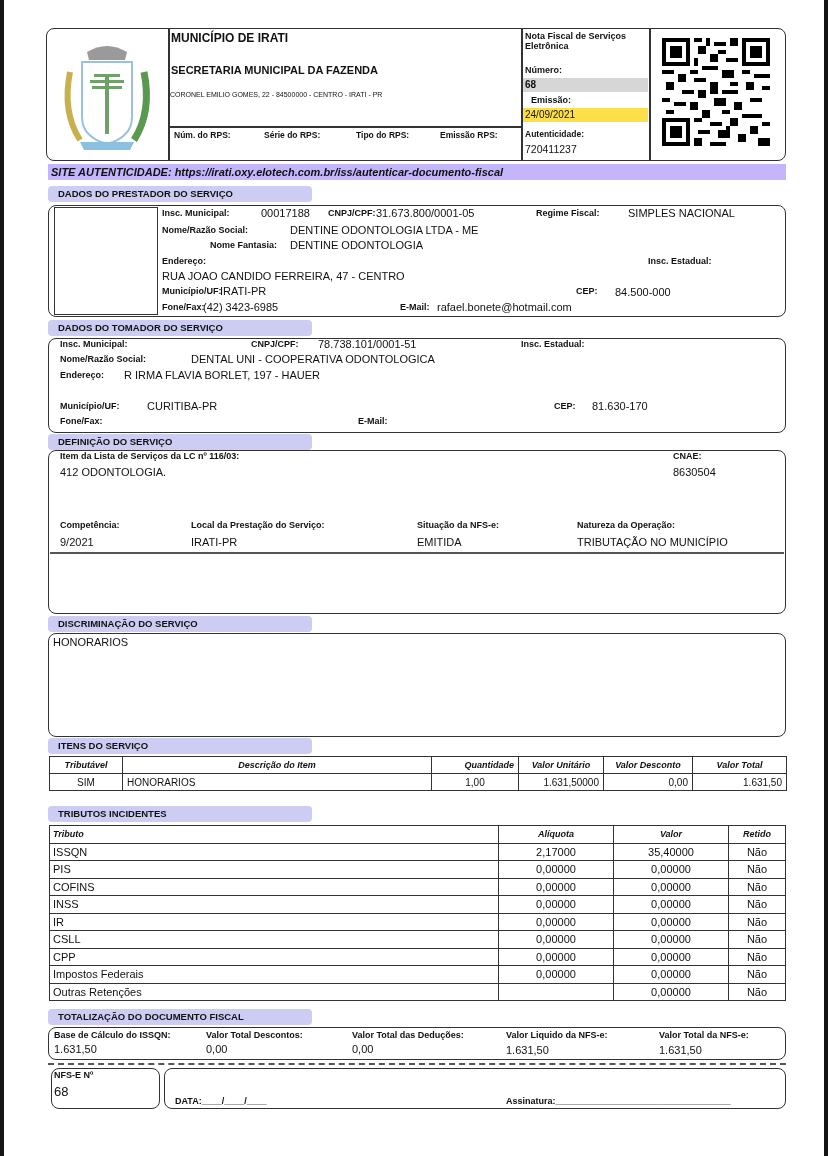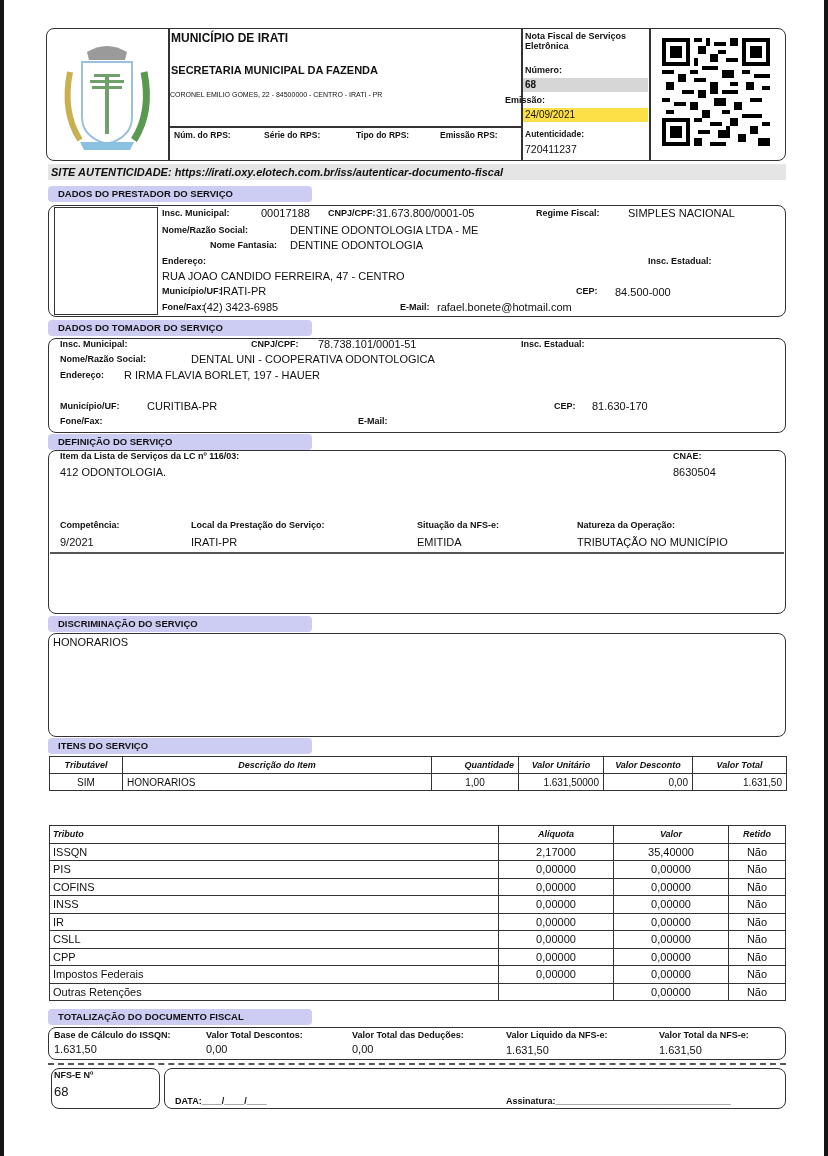--- a/index.html
+++ b/index.html
@@ -44,41 +44,41 @@
   <div class="abs" style="left:167px;top:64px;font-size:11px;font-weight:bold;">SECRETARIA MUNICIPAL DA FAZENDA</div>
   <div class="abs" style="left:166px;top:91px;font-size:7px;">CORONEL EMILIO GOMES, 22 - 84500000 - CENTRO - IRATI - PR</div>
   <div class="lbl" style="left:170px;top:130px;font-size:8.5px;">Núm. do RPS:</div>
   <div class="lbl" style="left:260px;top:130px;font-size:8.5px;">Série do RPS:</div>
   <div class="lbl" style="left:352px;top:130px;font-size:8.5px;">Tipo do RPS:</div>
   <div class="lbl" style="left:436px;top:130px;font-size:8.5px;">Emissão RPS:</div>
 
   <div class="abs" style="left:521px;top:31px;width:120px;font-size:9px;font-weight:bold;line-height:10px;">Nota Fiscal de Serviços Eletrônica</div>
   <div class="lbl" style="left:521px;top:65px;">Número:</div>
   <div class="abs" style="left:519px;top:78px;width:125px;height:14px;background:#d6d6d6;font-size:10px;font-weight:bold;line-height:14px;padding-left:2px;box-sizing:border-box;">68</div>
-  <div class="lbl" style="left:501px;top:95px;">Emissão:</div>
+  <div class="lbl" style="left:527px;top:95px;">Emissão:</div>
   <div class="abs" style="left:519px;top:108px;width:125px;height:14px;background:#fde047;font-size:10px;line-height:14px;padding-left:2px;box-sizing:border-box;">24/09/2021</div>
   <div class="lbl" style="left:521px;top:129px;font-size:8.5px;">Autenticidade:</div>
   <div class="val" style="left:521px;top:143px;font-size:10.5px;">720411237</div>
 
   <div class="abs" style="left:658px;top:38px;width:108px;height:108px;">
     <svg width="108" height="108" viewBox="0 0 27 27" shape-rendering="crispEdges">
       <rect x="0" y="0" width="7" height="7" fill="#000"></rect>
         <rect x="1" y="1" width="5" height="5" fill="#fff"></rect>
         <rect x="2" y="2" width="3" height="3" fill="#000"></rect>
       <rect x="20" y="0" width="7" height="7" fill="#000"></rect>
         <rect x="21" y="1" width="5" height="5" fill="#fff"></rect>
         <rect x="22" y="2" width="3" height="3" fill="#000"></rect>
       <rect x="0" y="20" width="7" height="7" fill="#000"></rect>
         <rect x="1" y="21" width="5" height="5" fill="#fff"></rect>
         <rect x="2" y="22" width="3" height="3" fill="#000"></rect>
       <path fill="#000" d="M8 0h2v1H8zM11 0h1v2h-1zM13 1h3v1h-3zM17 0h2v2h-2zM9 2h2v2H9zM14 3h2v1h-2zM8 5h1v2H8zM12 4h2v2h-2zM16 5h3v1h-3zM10 7h4v1h-4zM0 8h3v1H0zM4 9h2v2H4zM7 8h2v1H7zM15 8h3v2h-3zM20 8h2v1h-2zM23 9h4v1h-4zM1 11h2v2H1zM8 10h3v1H8zM12 11h2v3h-2zM17 11h2v1h-2zM21 11h2v2h-2zM25 12h2v1h-2zM5 13h3v1H5zM9 13h2v2H9zM15 13h4v1h-4zM0 15h2v1H0zM3 16h3v1H3zM7 16h2v2H7zM13 15h3v2h-3zM18 16h2v2h-2zM22 15h3v1h-3zM1 18h2v1H1zM10 18h2v2h-2zM15 18h2v1h-2zM20 19h5v1h-5zM8 20h2v1H8zM12 21h3v1h-3zM17 20h2v2h-2zM22 22h2v2h-2zM25 21h2v1h-2zM9 23h3v1H9zM14 23h2v2h-2zM19 24h2v2h-2zM24 25h3v2h-3zM8 25h2v2H8zM12 26h4v1h-4zM16 22h1v3h-1z"></path>
     </svg>
   </div>
 
-  <div class="abs" style="left:44px;top:164px;width:738px;height:16px;background:#e5e5e5;font-size:11px;font-weight:bold;font-style:italic;line-height:16px;padding-left:3px;box-sizing:border-box;">SITE AUTENTICIDADE: https://irati.oxy.elotech.com.br/iss/autenticar-documento-fiscal</div>
+  <div class="abs" style="left:44px;top:164px;width:738px;height:16px;background:#c4b5fd;font-size:11px;font-weight:bold;font-style:italic;line-height:16px;padding-left:3px;box-sizing:border-box;">SITE AUTENTICIDADE: https://irati.oxy.elotech.com.br/iss/autenticar-documento-fiscal</div>
 
   <div class="sec" style="top:186px;">DADOS DO PRESTADOR DO SERVIÇO</div>
   <div class="box" style="left:44px;top:205px;width:738px;height:112px;"></div>
   <div class="abs" style="left:50px;top:207px;width:104px;height:108px;border:1px solid #333;box-sizing:border-box;"></div>
   <div class="lbl" style="left:158px;top:208px;">Insc. Municipal:</div>
   <div class="val" style="left:257px;top:207px;">00017188</div>
   <div class="lbl" style="left:324px;top:208px;">CNPJ/CPF:</div>
   <div class="val" style="left:372px;top:207px;">31.673.800/0001-05</div>
   <div class="lbl" style="left:532px;top:208px;">Regime Fiscal:</div>
   <div class="val" style="left:624px;top:207px;">SIMPLES NACIONAL</div>
@@ -150,20 +150,21 @@
       <td style="text-align:center;">SIM</td>
       <td>HONORARIOS</td>
       <td style="text-align:center;">1,00</td>
       <td style="text-align:right;">1.631,50000</td>
       <td style="text-align:right;">0,00</td>
       <td style="text-align:right;">1.631,50</td>
     </tr>
   </tbody>
     </table>
 
+  <div class="sec" style="top:806px;">TRIBUTOS INCIDENTES</div>
   <table class="trib abs" style="left:45px;top:825px;width:737px;">
     <tbody>
         <tr>
       <th style="text-align:left;width:442px;">Tributo</th>
       <th style="width:108px;">Alíquota</th>
       <th style="width:108px;">Valor</th>
       <th>Retido</th>
     </tr>
     <tr>
           <td>ISSQN</td>

